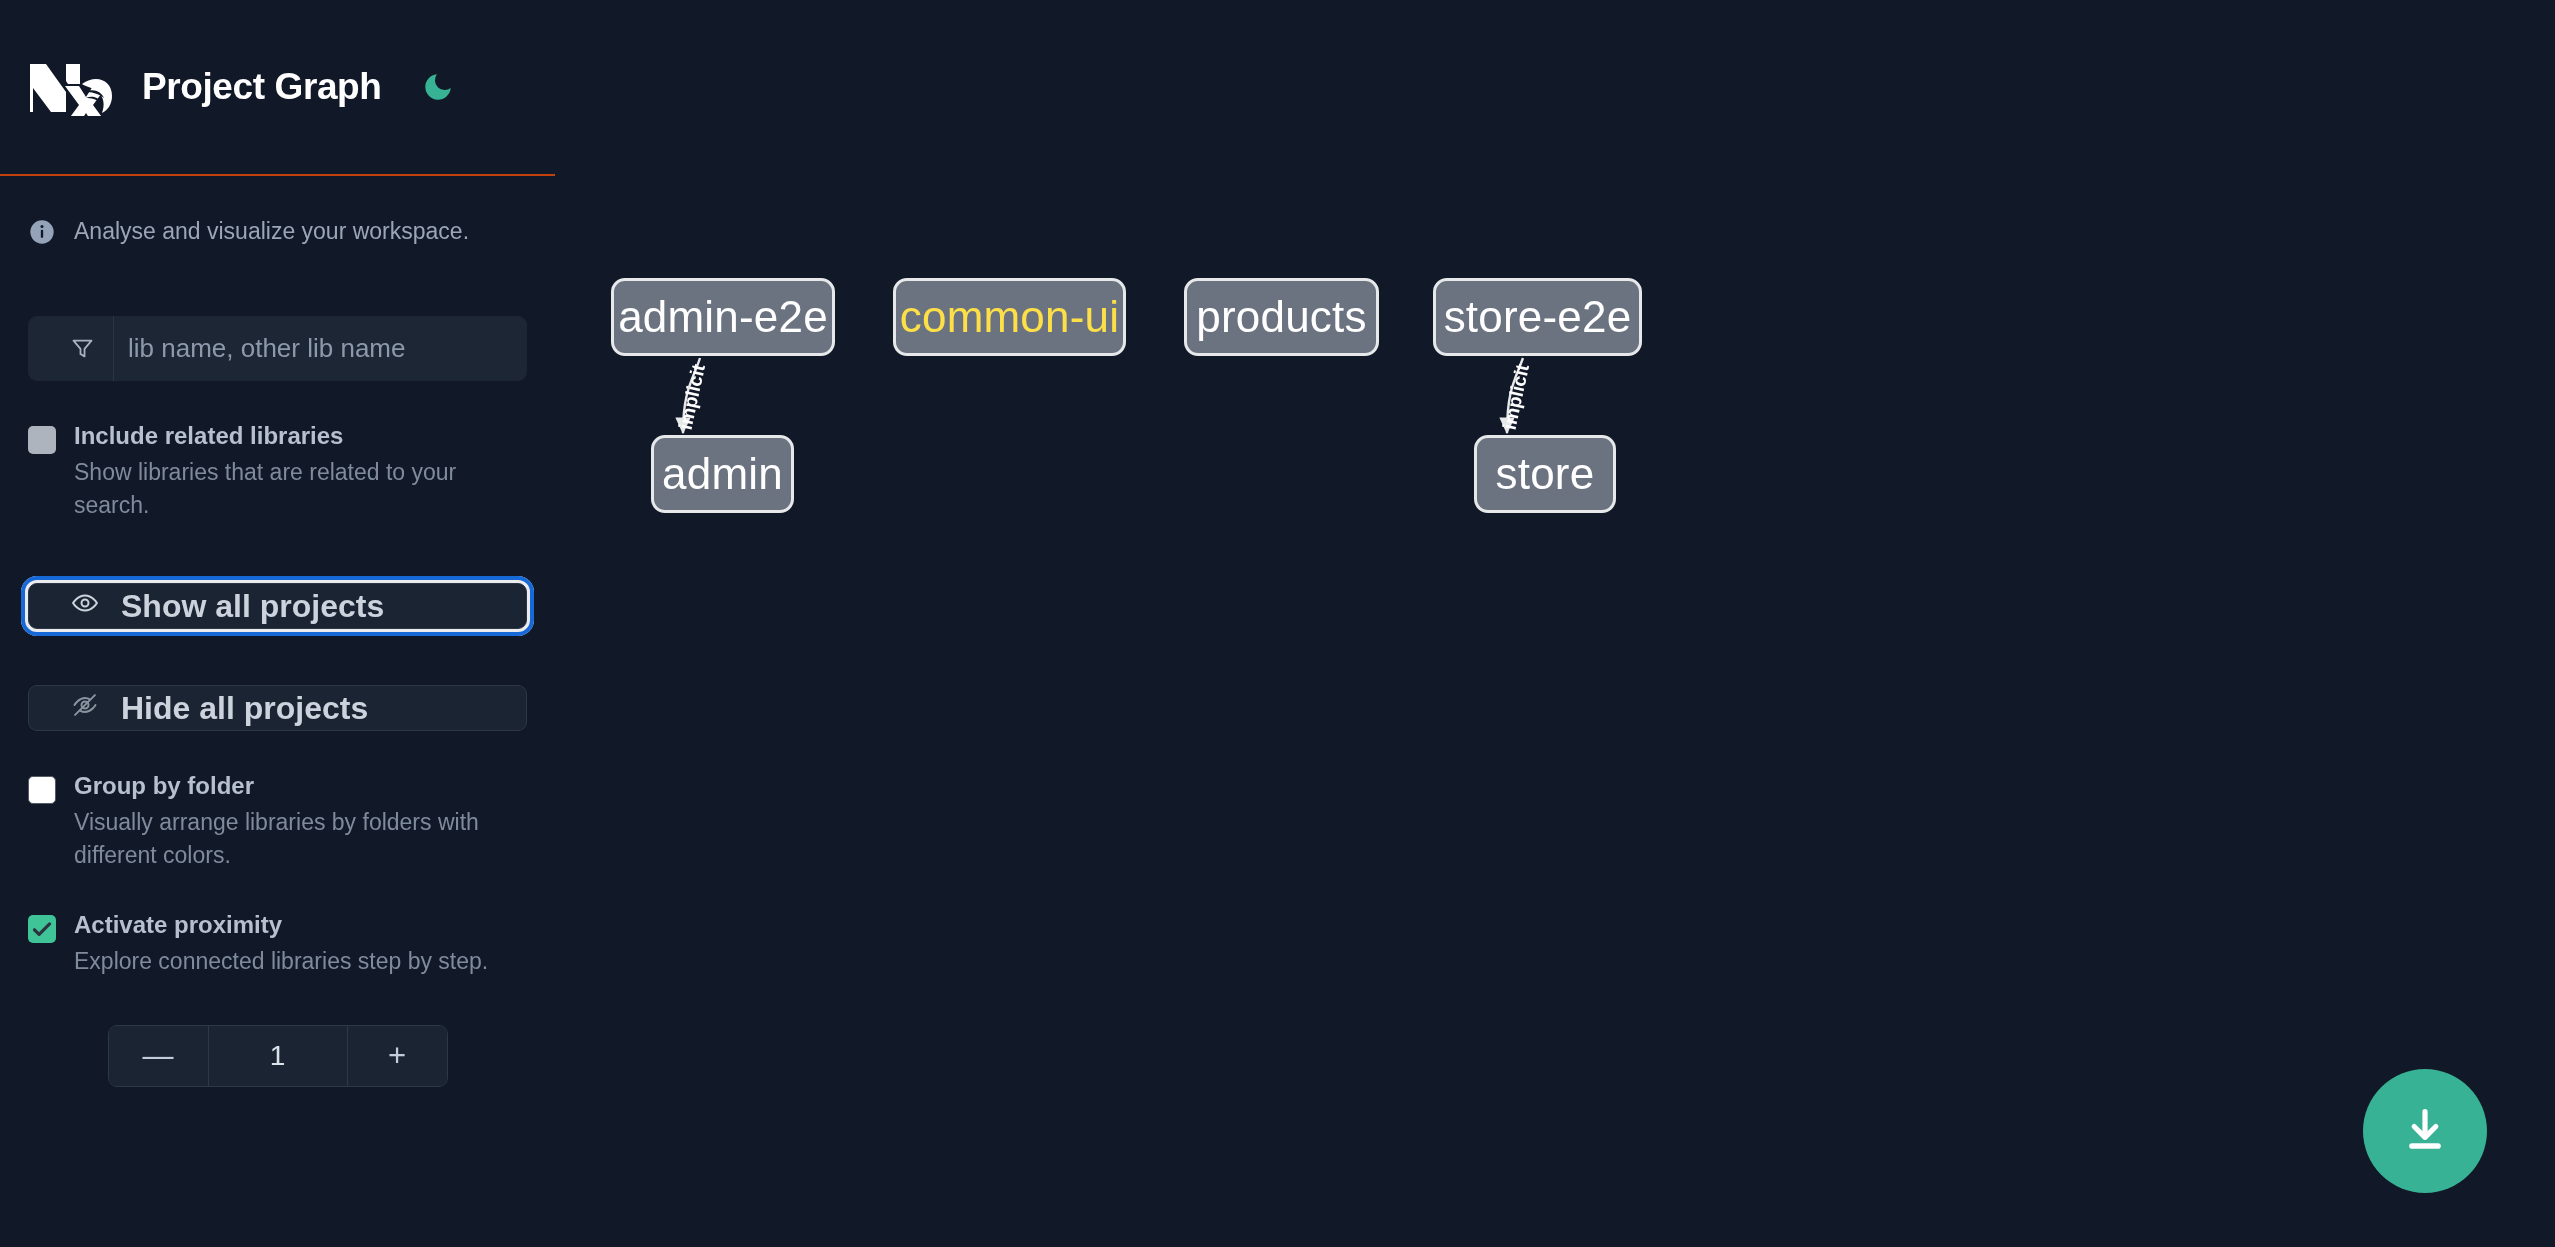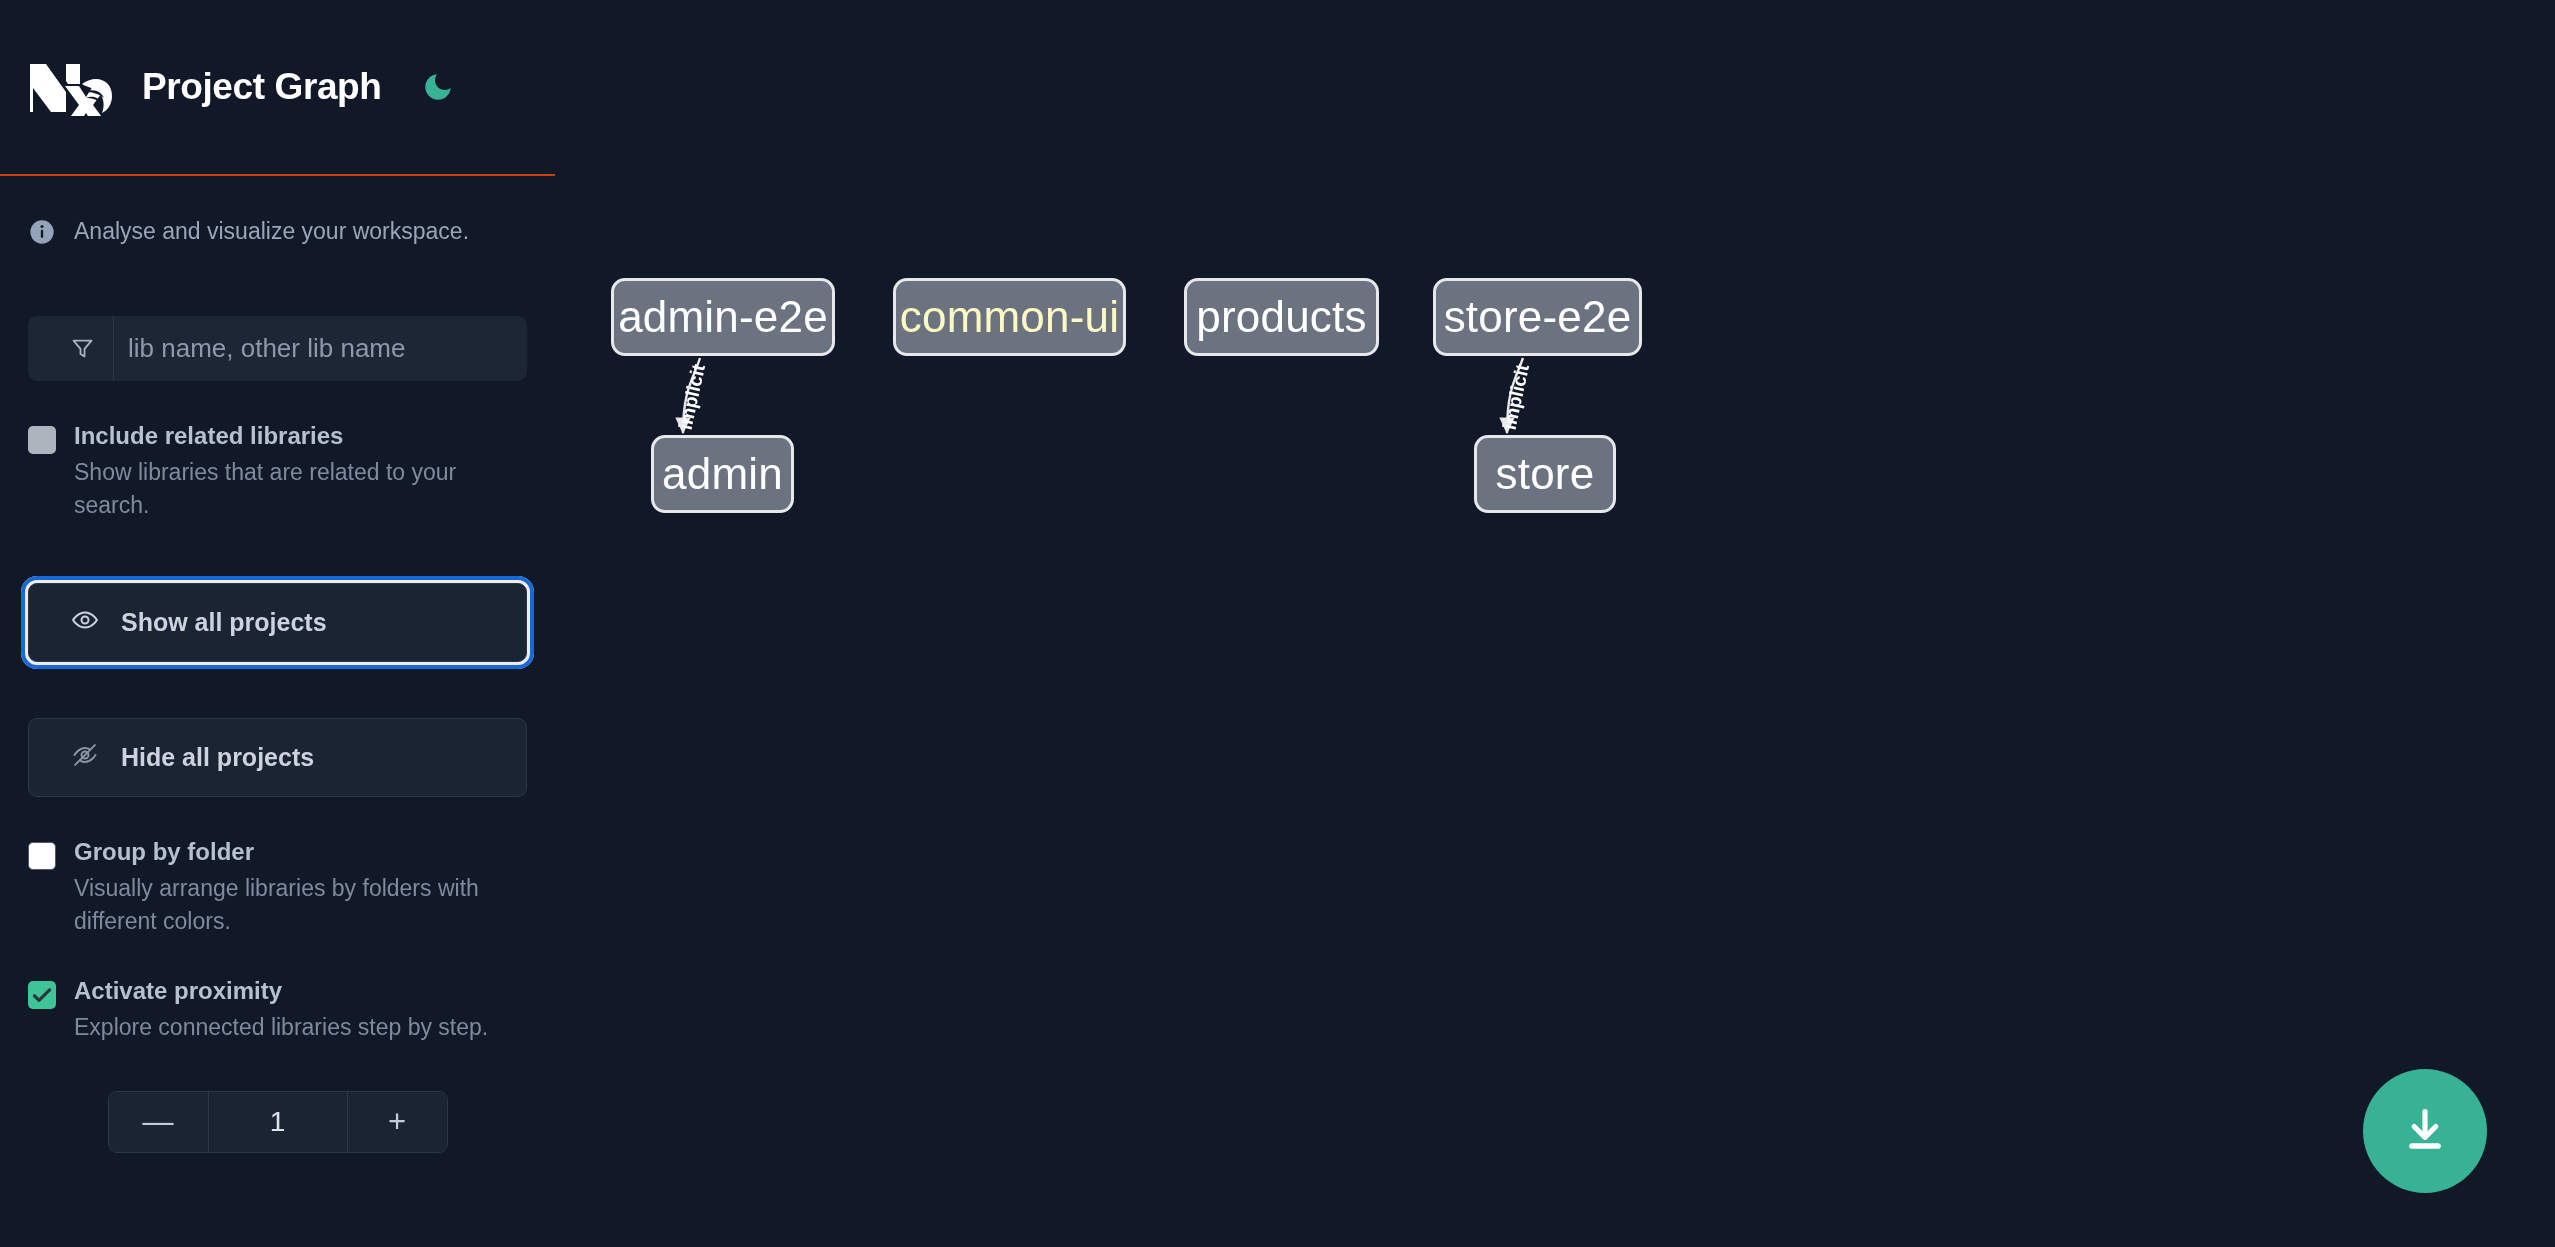--- a/index.html
+++ b/index.html
@@ -149,27 +149,27 @@
     color: #7f8b9d;
     line-height: 1.42;
     margin-top: 5px;
     max-width: 450px;
   }
 
   
   .btn-row { padding: 0 28px; }
   .btn {
     width: 100%;
-    height: 79px;
+    height: 46px;
     border-radius: 9px;
     display: flex;
     align-items: center;
     gap: 22px;
     padding-left: 42px;
-    font-size: 25px;
+    font-size: 32px;
     font-weight: 700;
     color: #ccd3dd;
     background: #1b2troll;
     background: #1a2433;
     border: 1.5px solid #2c3purple;
     border: 1.5px solid #2c3749;
     cursor: pointer;
     font-family: "Liberation Sans", sans-serif;
   }
   .btn.focused {
@@ -398,21 +398,21 @@
         </marker>
       </defs>
       <path id="edge-1" d="M 145 350 C 138 372 128 382 128 425" fill="none" stroke="#e6e8ea" stroke-width="2.4" marker-end="url(#arrow)"></path>
       <path id="edge-2" d="M 968 350 C 960 372 952 382 952 425" fill="none" stroke="#e6e8ea" stroke-width="2.4" marker-end="url(#arrow)"></path>
     </svg>
 
     <div id="nodes-layer">
         <div class="node" style="left: 56px; top: 270px; width: 224px; height: 78px; background: rgb(107, 114, 128); border-color: rgb(230, 232, 234); color: rgb(255, 255, 255);">
           <span>admin-e2e</span>
         </div>
-        <div class="node" style="left: 338px; top: 270px; width: 233px; height: 78px; background: rgb(107, 114, 128); border-color: rgb(230, 232, 234); color: #fef9c3;">
+        <div class="node" style="left: 338px; top: 270px; width: 233px; height: 78px; background: rgb(107, 114, 128); border-color: rgb(230, 232, 234); color: #fde047;">
           <span>common-ui</span>
         </div>
         <div class="node" style="left: 629px; top: 270px; width: 195px; height: 78px; background: rgb(107, 114, 128); border-color: rgb(230, 232, 234); color: rgb(255, 255, 255);">
           <span>products</span>
         </div>
         <div class="node" style="left: 878px; top: 270px; width: 209px; height: 78px; background: rgb(107, 114, 128); border-color: rgb(230, 232, 234); color: rgb(255, 255, 255);">
           <span>store-e2e</span>
         </div>
         <div class="node" style="left: 96px; top: 427px; width: 143px; height: 78px; background: rgb(107, 114, 128); border-color: rgb(230, 232, 234); color: rgb(255, 255, 255);">
           <span>admin</span>

